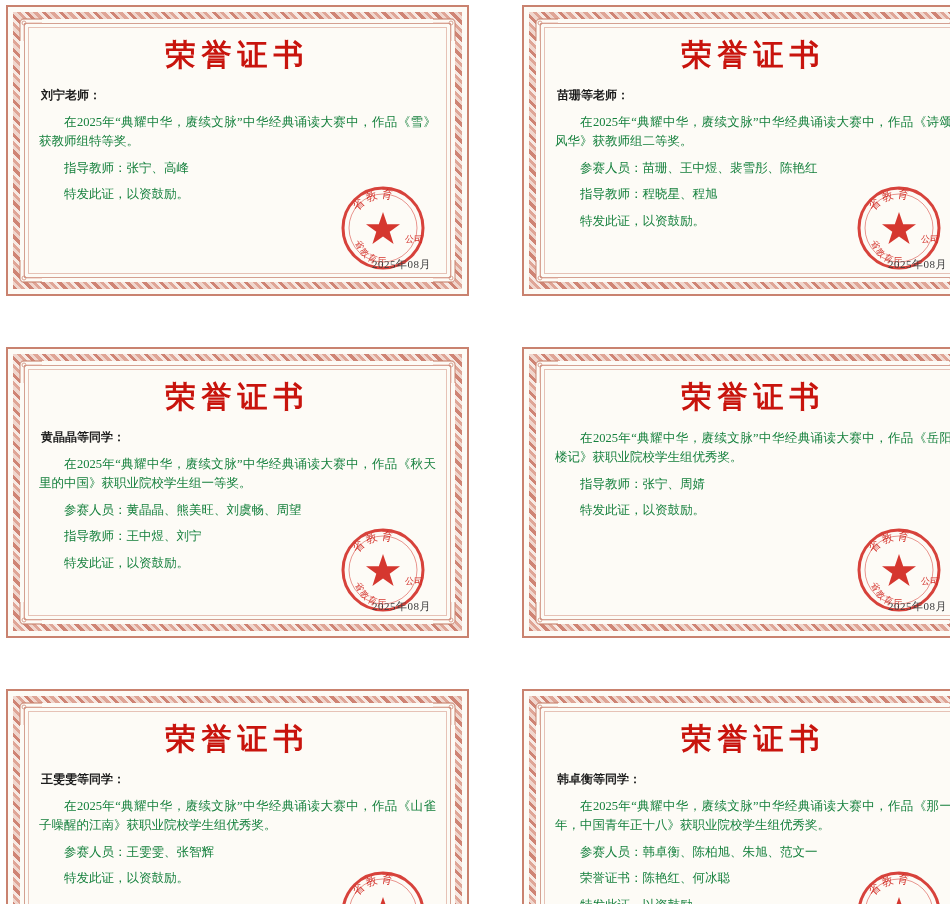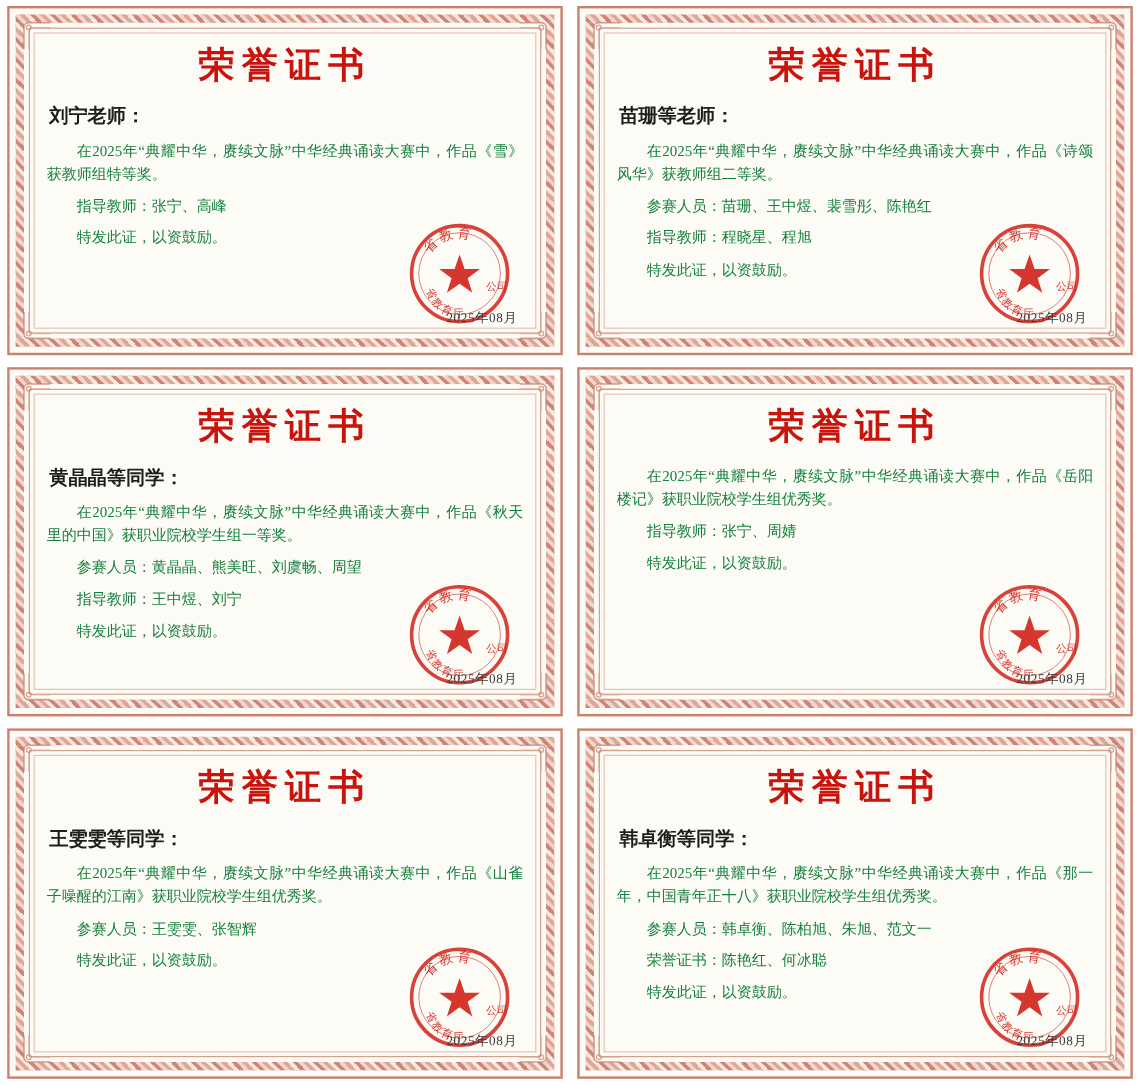--- a/index.html
+++ b/index.html
@@ -12,20 +12,21 @@
     height: 904px;
     font-family: "Liberation Serif", "DejaVu Serif", serif;
     overflow: hidden;
   }
   .grid {
     display: grid;
     grid-template-columns: 475px 475px;
     grid-template-rows: 301px 301px 302px;
     width: 950px;
     height: 813px;
+    gap: 41px;
   }
   .cert-cell {
     position: relative;
     padding: 5px 6px;
     box-sizing: border-box;
   }
   .cert {
     position: relative;
     width: 100%;
     height: 100%;
@@ -85,21 +86,21 @@
     text-align: center;
     color: #c8140d;
     font-size: 30px;
     font-weight: bold;
     letter-spacing: 6px;
     line-height: 1.1;
     margin: 8px 0 16px 0;
     font-family: "Liberation Serif", "DejaVu Serif", serif;
   }
   .salutation {
-    font-size: 16px;
+    font-size: 12px;
     color: #1d1d1d;
     margin: 0 0 9px 2px;
     font-weight: bold;
   }
   .body-line {
     font-size: 12.5px;
     color: #15803d;
     line-height: 1.55;
     margin: 0 0 7px 0;
     text-align: justify;

